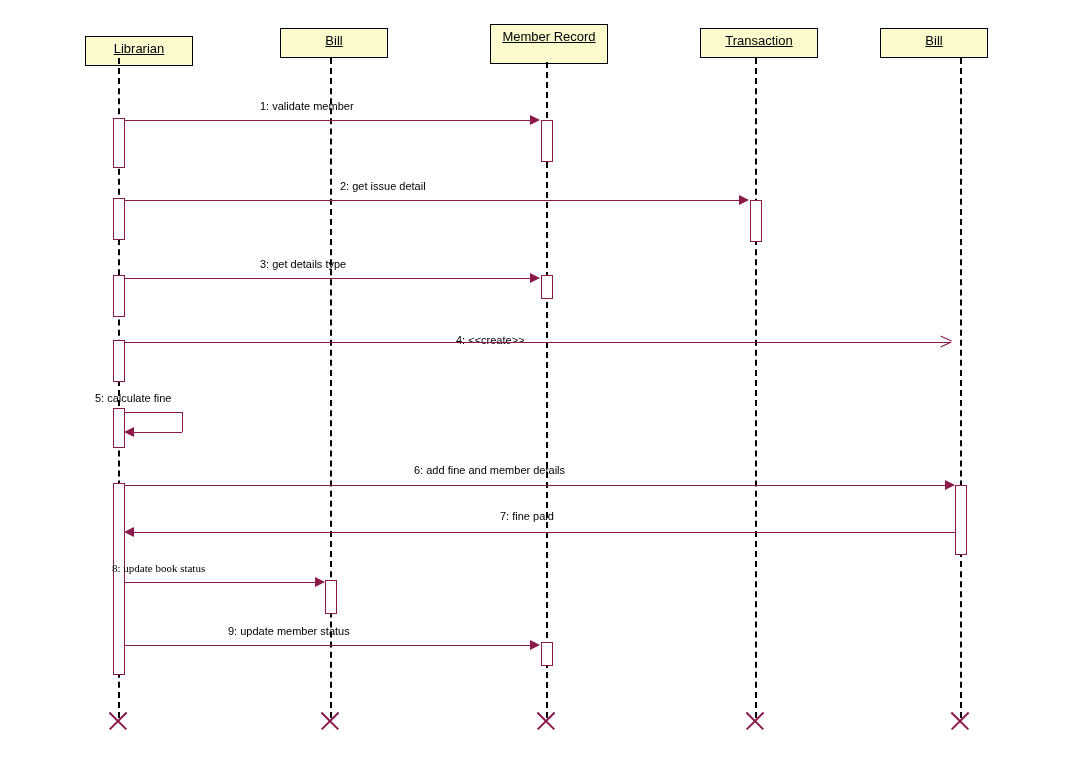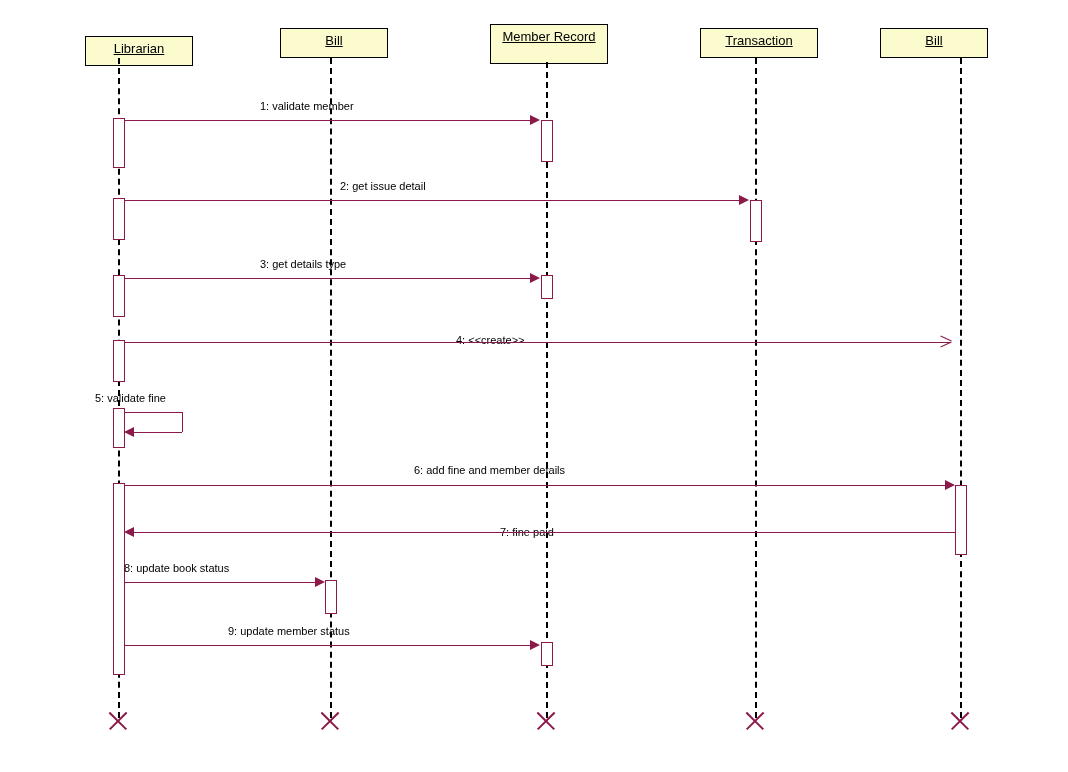--- a/index.html
+++ b/index.html
@@ -139,38 +139,38 @@
   <div class="activation" style="left:113px; top:275px; height:40px;"></div>
   <div class="arrow-line" style="left:124px; top:278px; width:413px;"></div>
   <div class="arrow-head right" style="left:530px; top:273px;"></div>
   <div class="activation" style="left:541px; top:275px; height:22px;"></div>
 
   <div class="msg-label" style="left:456px; top:322px;margin-top:12px;">4: &lt;&lt;create&gt;&gt;</div>
   <div class="activation" style="left:113px; top:340px; height:40px;"></div>
   <div class="arrow-line" style="left:124px; top:342px; width:826px;"></div>
   <div class="arrow-head right-open" style="left:942px; top:336px;"></div>
 
-  <div class="msg-label" style="left:95px; top:392px;">5: validate fine</div>
+  <div class="msg-label" style="left:95px; top:392px;">5: calculate fine</div>
   <div class="activation" style="left:113px; top:408px; height:38px;"></div>
   <div class="self-line-h" style="left:124px; top:412px; width:58px;"></div>
   <div class="self-line-v" style="left:182px; top:412px; height:20px;"></div>
   <div class="self-line-h" style="left:132px; top:432px; width:50px;"></div>
   <div class="arrow-head left" style="left:124px; top:427px;"></div>
 
   <div class="msg-label" style="left:414px; top:464px;">6: add fine and member details</div>
   <div class="activation" style="left:113px; top:483px; height:190px;"></div>
   <div class="arrow-line" style="left:124px; top:485px; width:828px;"></div>
   <div class="arrow-head right" style="left:945px; top:480px;"></div>
   <div class="activation" style="left:955px; top:485px; height:68px;"></div>
 
-  <div class="msg-label" style="left:500px; top:526px;">7: fine paid</div>
+  <div class="msg-label" style="left:500px; top:510px;">7: fine paid</div>
   <div class="arrow-line" style="left:134px; top:532px; width:822px;"></div>
   <div class="arrow-head left" style="left:124px; top:527px;"></div>
 
-  <div class="msg-label" style="left:124px; top:562px;">8: update book status</div>
+  <div class="msg-label" style="left:112px; top:562px;font-family:Liberation Serif, serif;">8: update book status</div>
   <div class="arrow-line" style="left:124px; top:582px; width:198px;"></div>
   <div class="arrow-head right" style="left:315px; top:577px;"></div>
   <div class="activation" style="left:325px; top:580px; height:32px;"></div>
 
   <div class="msg-label" style="left:228px; top:625px;">9: update member status</div>
   <div class="arrow-line" style="left:124px; top:645px; width:413px;"></div>
   <div class="arrow-head right" style="left:530px; top:640px;"></div>
   <div class="activation" style="left:541px; top:642px; height:22px;"></div>
 
   <div class="destruction" style="left:108px; top:710px;"></div>

